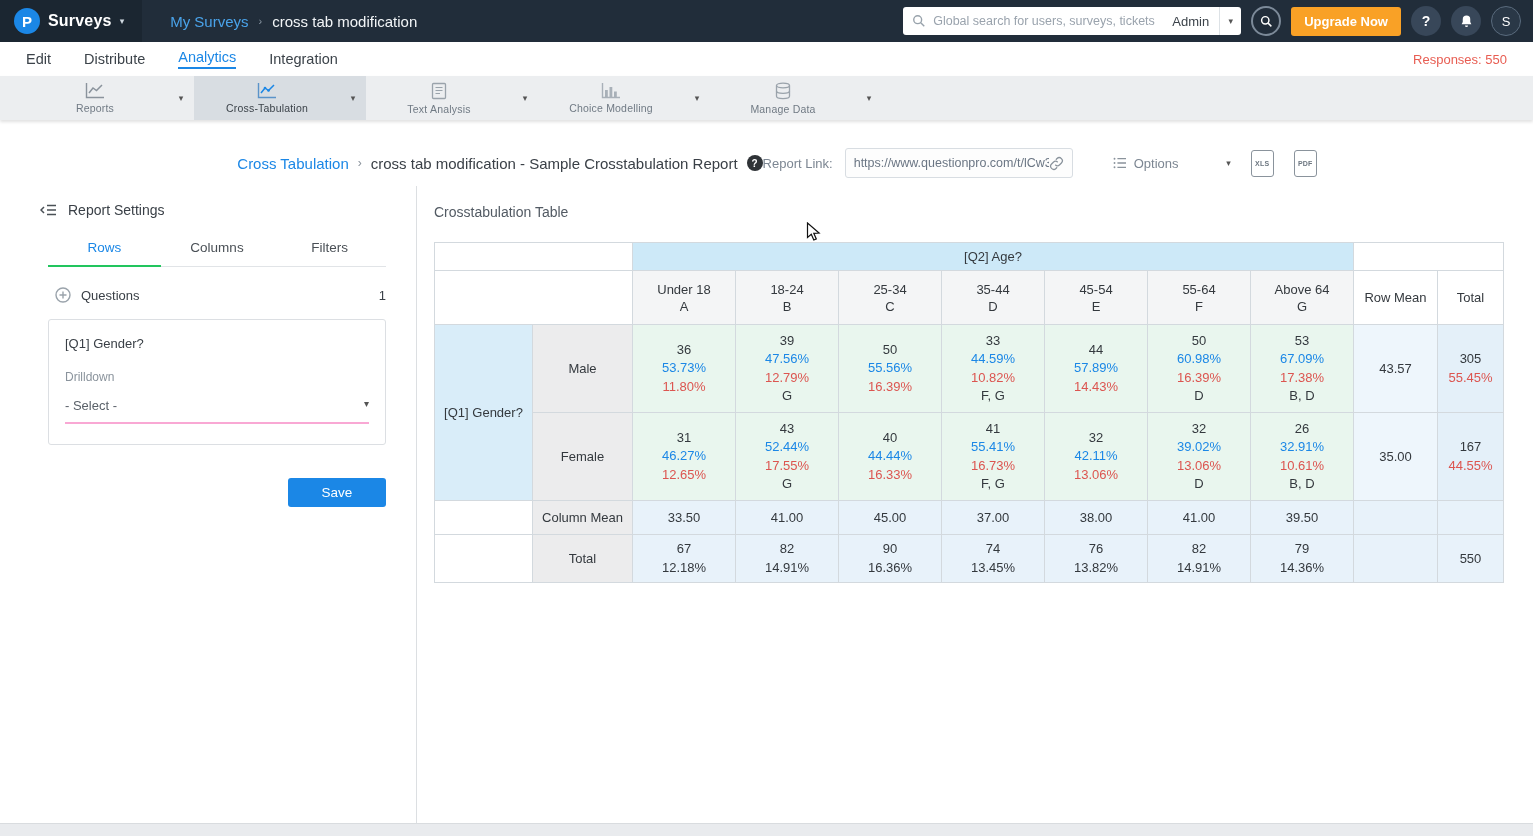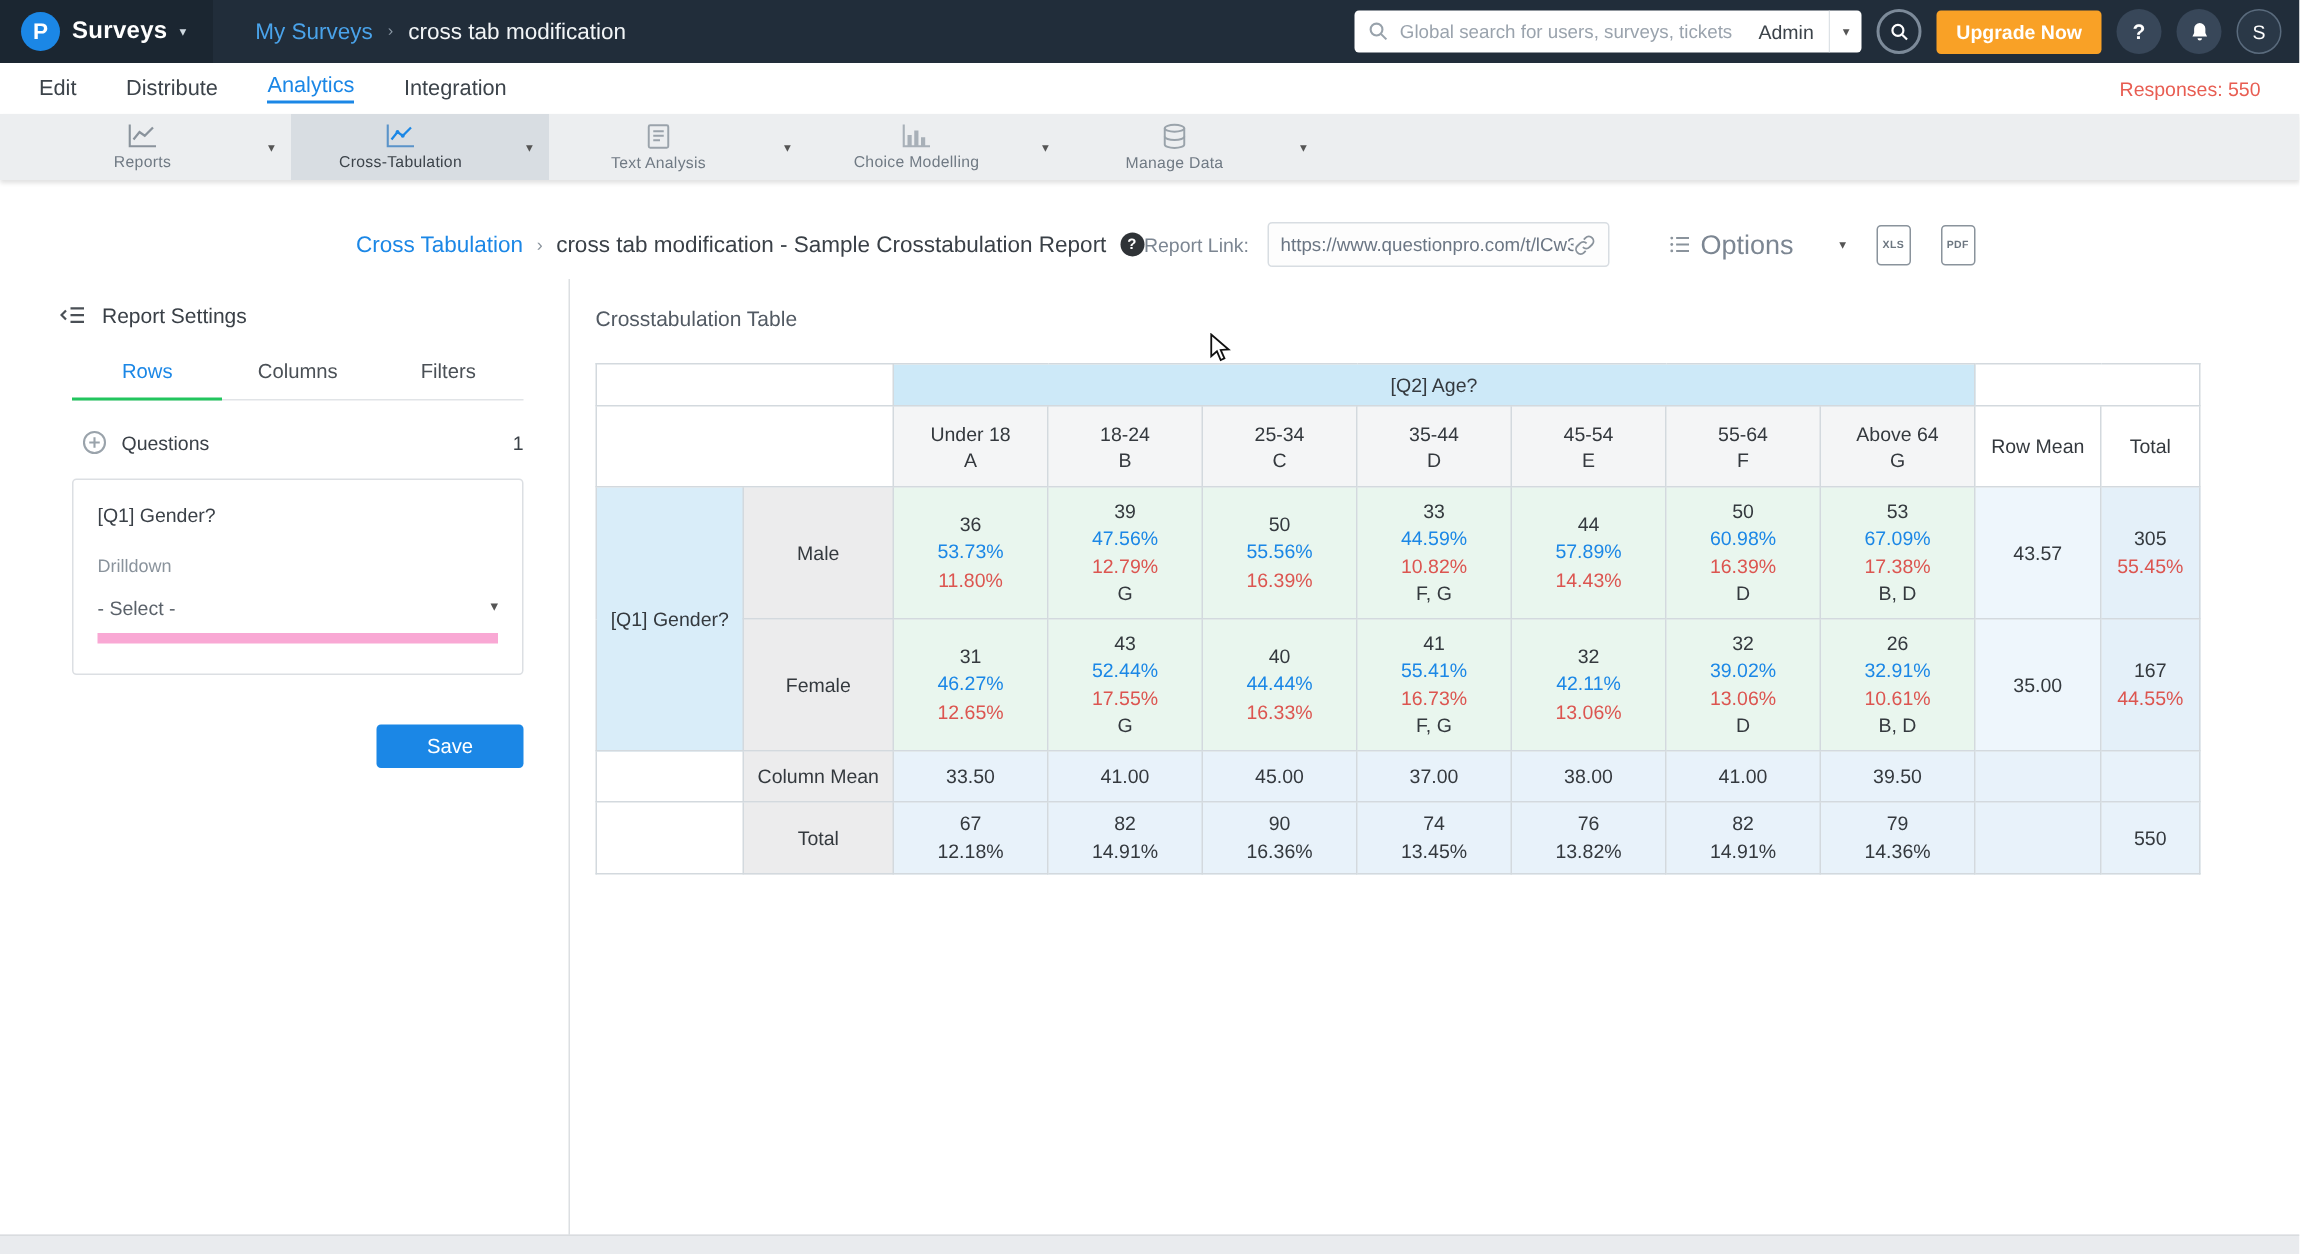--- a/index.html
+++ b/index.html
@@ -57,42 +57,42 @@
   .rh-sep { color:#8a939c; font-size:12px; }
   .rh-title { color:#3a4047; font-size:15px; }
   .help-dot { width:16px; height:16px; border-radius:50%; background:#2f3337; color:#fff; font-size:10px; font-weight:bold;
     display:inline-flex; align-items:center; justify-content:center; cursor:pointer; }
   .rh-right { display:flex; align-items:center; }
   .rl-label { color:#7c8692; font-size:13px; margin-right:12px; }
   .rl-input { width:228px; height:30px; border:1px solid #d8dde2; background:#fdfdfd; border-radius:3px;
     display:flex; align-items:center; padding:0 8px; cursor:text; }
   .rl-url { flex:1; font-size:12.5px; color:#6b7684; white-space:nowrap; overflow:hidden; }
   .options { display:flex; align-items:center; margin-left:40px; width:118px; cursor:pointer; }
-  .options .opt-label { font-size:18px; color:#7c8692; margin-left:7px; }
+  .options .opt-label { font-size:13px; color:#7c8692; margin-left:7px; }
   .options .caret-d { margin-left:auto; font-size:9px; color:#555; }
   .file-badge { width:23px; height:27px; border:1.5px solid #8a939c; border-radius:3px; margin-left:20px;
     display:flex; align-items:center; justify-content:center; cursor:pointer; background:#fff; }
   .file-badge span { font-size:7px; font-weight:bold; color:#6c7680; letter-spacing:.2px; }
 
   
   .body-row { display:flex; height:646px; }
-  .left-panel { width:380px; border-right:1px solid #dcdfe2; flex:none; }
+  .left-panel { width:417px; border-right:1px solid #dcdfe2; flex:none; }
   .rs-head { margin:16px 0 0 40px; display:flex; align-items:center; gap:11px; }
   .rs-title { font-size:14px; color:#3a4047; }
   .rs-tabs { margin:22px 30px 0 48px; display:flex; border-bottom:1px solid #e1e4e7; }
   .rs-tab { flex:1; text-align:center; font-size:13.5px; color:#4a5056; padding-bottom:10px; cursor:pointer; }
   .rs-tab.active { color:#1b87e6; border-bottom:2px solid #22c55e; margin-bottom:-1px; }
   .rs-questions { margin:20px 30px 0 55px; display:flex; align-items:center; gap:10px; }
   .q-label { font-size:13px; color:#3a4047; }
   .q-count { margin-left:auto; font-size:13px; color:#3a4047; }
   .q-box { margin:16px 30px 0 48px; border:1px solid #dcdfe3; border-radius:3px; padding:16px 16px 20px; }
   .q-title { font-size:13px; color:#3a4047; }
   .dd-label { margin-top:19px; font-size:12px; color:#8a939c; }
   .dd-select { margin-top:14px; display:flex; align-items:flex-start; justify-content:space-between;
-    border-bottom:7px solid #f9a8d4; padding-bottom:9px; cursor:pointer; }
+    border-bottom:2px solid #f9a8d4; padding-bottom:9px; cursor:pointer; }
   .dd-value { font-size:13px; color:#5a6169; }
   .dd-caret { font-size:10px; color:#555; }
   .save-row { margin:33px 30px 0 0; text-align:right; }
   .save-btn { width:98px; height:29px; background:#1b87e6; border:none; border-radius:3px; color:#fff;
     font-size:13.5px; cursor:pointer; font-family:inherit; }
 
   
   .right-pane { flex:1; padding:18px 0 0 17px; overflow:hidden; }
   .ct-title { font-size:14px; color:#525a63; }
   table.ct { border-collapse:collapse; margin-top:22px; table-layout:fixed; }

